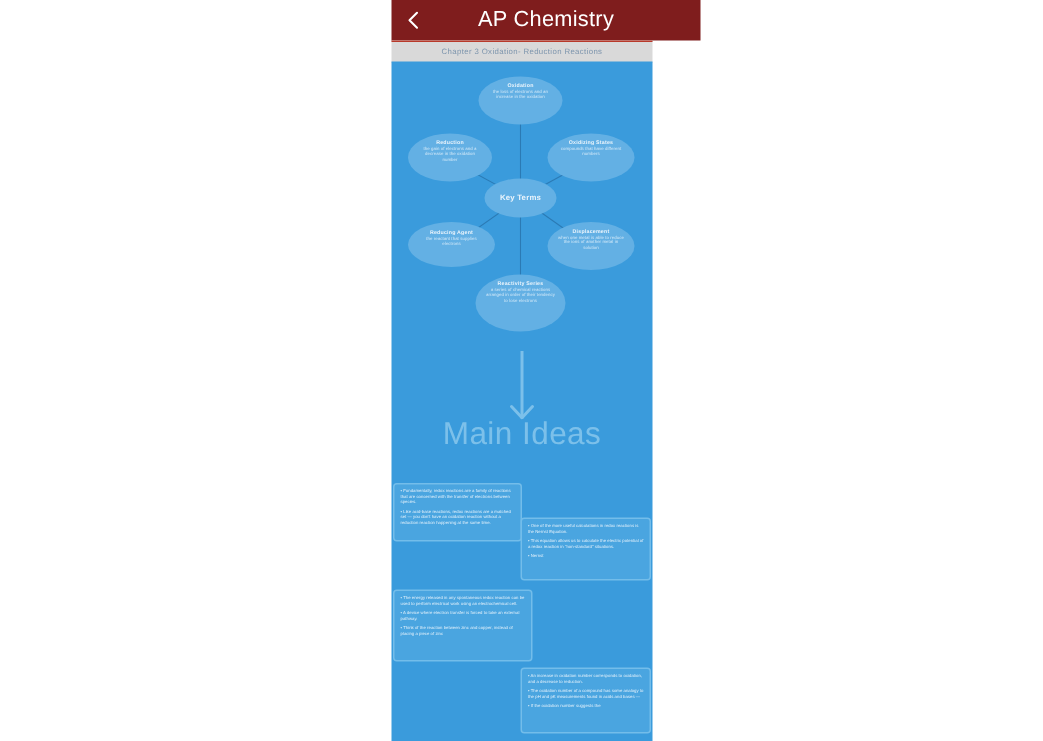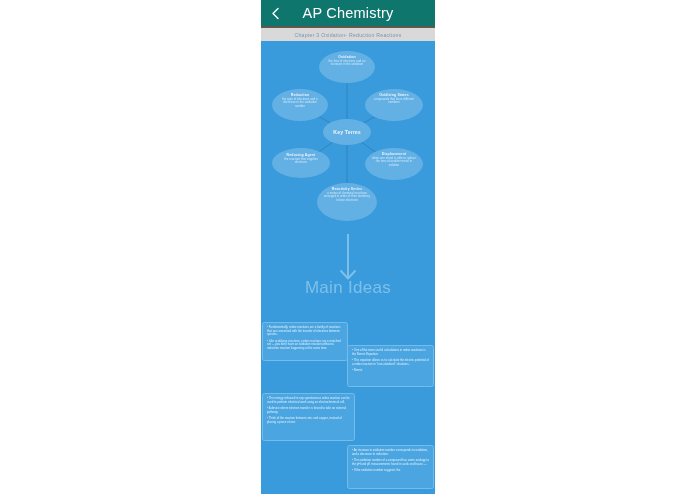--- a/index.html
+++ b/index.html
@@ -16,23 +16,23 @@
     position: relative;
     width: 695px;
     height: 494px;
     background: #ffffff;
   }
   
   .header {
     position: absolute;
     left: 261px;
     top: 0;
-    width: 174px;
+    width: 206px;
     height: 27px;
-    background: #0f766e;
+    background: #7f1d1d;
     display: flex;
     align-items: center;
     justify-content: center;
     text-align: right;
   }
   .back-btn {
     position: absolute;
     left: 4px;
     top: 0;
     height: 27px;
@@ -145,21 +145,21 @@
     width: 18px;
     height: 12px;
   }
   .main-ideas {
     position: absolute;
     left: 0;
     top: 237px;
     width: 174px;
     text-align: center;
     color: #7cc0ea;
-    font-size: 17px;
+    font-size: 21px;
     font-weight: 300;
     letter-spacing: 0.3px;
   }
   
   .card {
     position: absolute;
     background: #4aa5e0;
     border: 0.6px solid #73bdea;
     border-radius: 2.5px;
     box-sizing: border-box;

